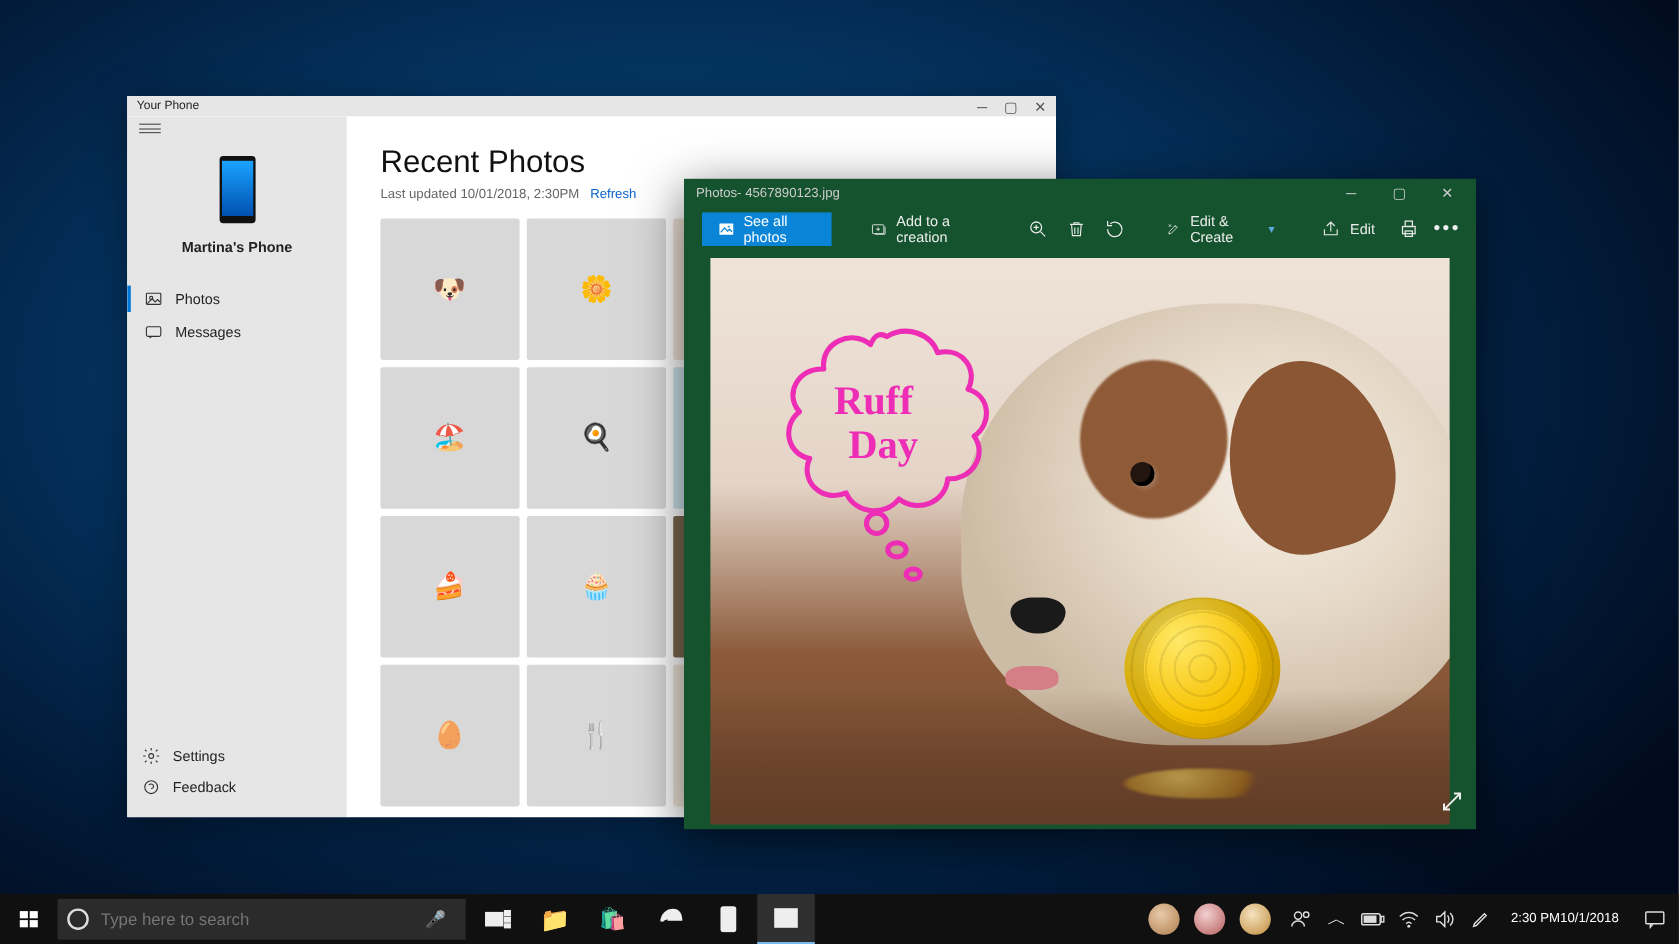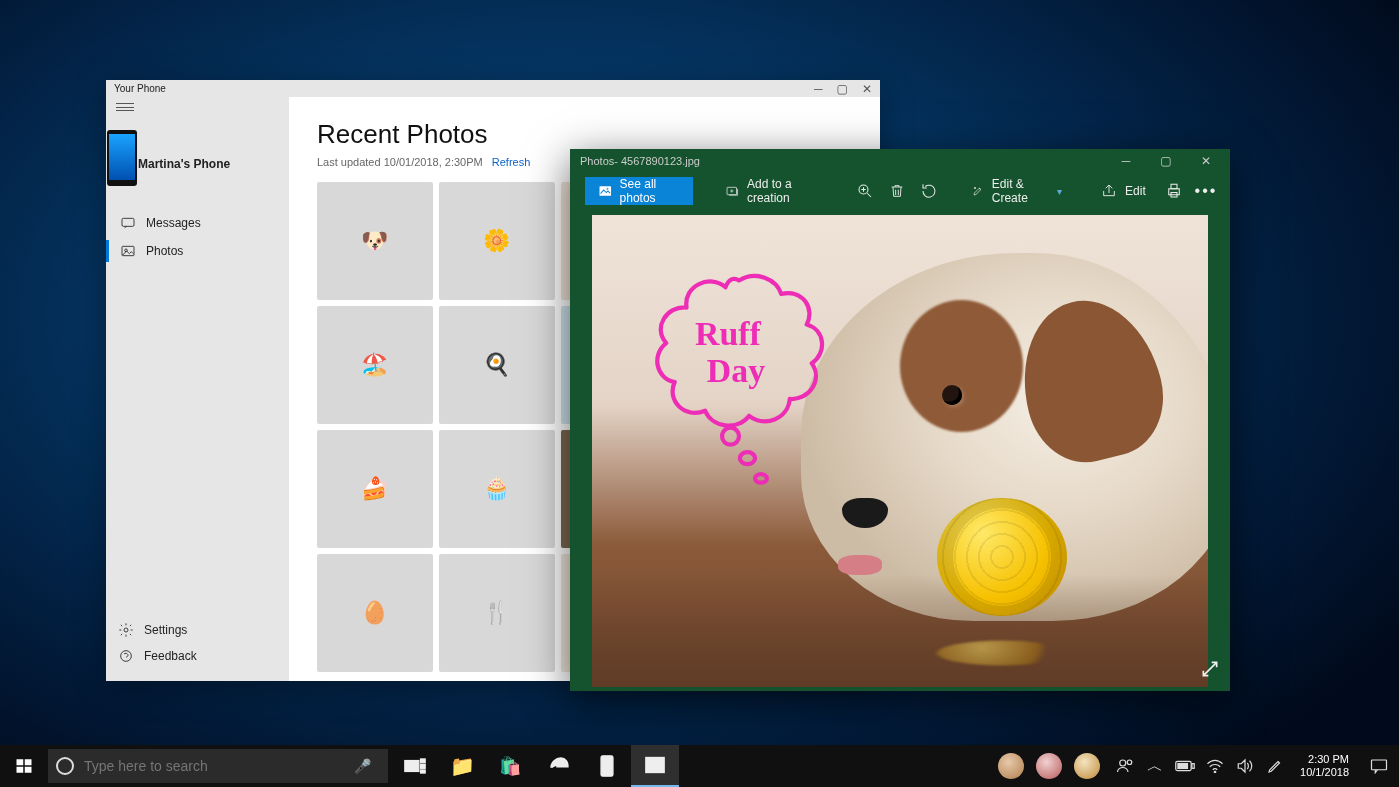--- a/index.html
+++ b/index.html
@@ -24,21 +24,21 @@
   font-size: 10px; color: #222; padding: 0 4px 0 8px;
 }
 .ypw-titlebar .caption-btns { display: flex; gap: 14px; font-size: 12px; color: #555; padding-right: 4px; }
 .ypw-titlebar .caption-btns span { cursor: pointer; }
 .ypw-body { flex: 1; display: flex; overflow: hidden; }
 .ypw-side {
   width: 183px; background: #e6e6e6; display: flex; flex-direction: column; padding-top: 6px;
 }
 .ypw-hamb { width: 18px; height: 8px; margin-left: 10px; display: flex; flex-direction: column; justify-content: space-between; margin-bottom: 8px; cursor:pointer;}
 .ypw-hamb div { height: 1px; background: #555; }
-.phone-block { display: flex; flex-direction: row; align-items: center; padding: 10px 0 12px; }
+.phone-block { display: flex; flex-direction: column; align-items: center; padding: 10px 0 12px; }
 .phone-svg { width: 32px; height: 58px; }
 .phone-name { margin-top: 12px; font-size: 12px; font-weight: 600; color: #222; }
 .nav-list { margin-top: 10px; }
 .nav-item { display: flex; align-items: center; padding: 6px 14px; font-size: 12px; color: #222; cursor:pointer; position: relative; }
 .nav-item.active::before { content:""; position:absolute; left:0; top:3px; bottom:3px; width:3px; background:#0078d7;}
 .nav-item svg { width:16px; height:16px; margin-right:10px; stroke:#333; fill:none; stroke-width:1.4;}
 .ypw-side-bottom { margin-top:auto; padding-bottom:12px;}
 .ypw-side-bottom .nav-item { padding:5px 12px;}
 
 .ypw-main { flex:1; background:#fff; padding: 22px 28px 0; overflow:hidden; }
@@ -121,21 +121,21 @@
 .tb-spacer{flex:1;}
 .heads { display:flex; gap:12px; padding-right:10px;}
 .heads .h { width:26px; height:26px; border-radius:50%; cursor:pointer;}
 .h1{background:radial-gradient(circle at 40% 35%,#e7c9a9,#b07e4e);}
 .h2{background:radial-gradient(circle at 40% 35%,#f2d0d0,#b65b5b);}
 .h3{background:radial-gradient(circle at 40% 35%,#f4e3c0,#c08a3a);}
 
 .systray { display:flex; align-items:center; height:100%;}
 .systray .st { width:30px; height:42px; display:flex; align-items:center; justify-content:center; cursor:pointer; color:#ddd;}
 .systray svg{stroke:#ddd; fill:none; stroke-width:1.6;}
-.clock { display:flex; flex-direction:column; align-items:flex-end; justify-content:center; padding:0 10px; font-size:11px; line-height:1.2; cursor:pointer;}
+.clock { display:flex; flex-direction:row; align-items:flex-end; justify-content:center; padding:0 10px; font-size:11px; line-height:1.2; cursor:pointer;}
 .action-center { width:40px; height:42px; display:flex; align-items:center; justify-content:center; cursor:pointer;}
 
 </style>
 </head>
 <body>
 
 <div class="ypw">
   <div class="ypw-titlebar">
     <span>Your Phone</span>
     <div class="caption-btns">
@@ -158,34 +158,34 @@
           <defs>
               <linearGradient id="pg" x1="0" y1="0" x2="0" y2="1">
                 <stop offset="0" stop-color="#1aa3ff"></stop>
                 <stop offset="1" stop-color="#0050b0"></stop>
               </linearGradient>
             </defs>
         </svg>
         <div class="phone-name">Martina's Phone</div>
       </div>
       <div class="nav-list">
-        <div class="nav-item">
-          <svg viewBox="0 0 24 24">
-              <rect x="3" y="5" width="18" height="12" rx="2"></rect>
-              <path d="M7 19 L10 17"></path>
-            </svg>
-          <span>Messages</span>
-        </div>
         <div class="nav-item active">
           <svg viewBox="0 0 24 24">
               <rect x="3" y="5" width="18" height="14" rx="1"></rect>
               <circle cx="9" cy="11" r="2"></circle>
               <path d="M4 18 L10 12 L14 16 L17 13 L20 16"></path>
             </svg>
           <span>Photos</span>
+        </div>
+        <div class="nav-item">
+          <svg viewBox="0 0 24 24">
+              <rect x="3" y="5" width="18" height="12" rx="2"></rect>
+              <path d="M7 19 L10 17"></path>
+            </svg>
+          <span>Messages</span>
         </div>
       </div>
       <div class="ypw-side-bottom">
         <div class="nav-item">
           <svg viewBox="0 0 24 24">
               <circle cx="12" cy="12" r="3"></circle>
               <path d="M12 2v3M12 19v3M4.2 4.2l2 2M17.8 17.8l2 2M2 12h3M19 12h3M4.2 19.8l2-2M17.8 6.2l2-2"></path>
             </svg>
           <span>Settings</span>
         </div>

